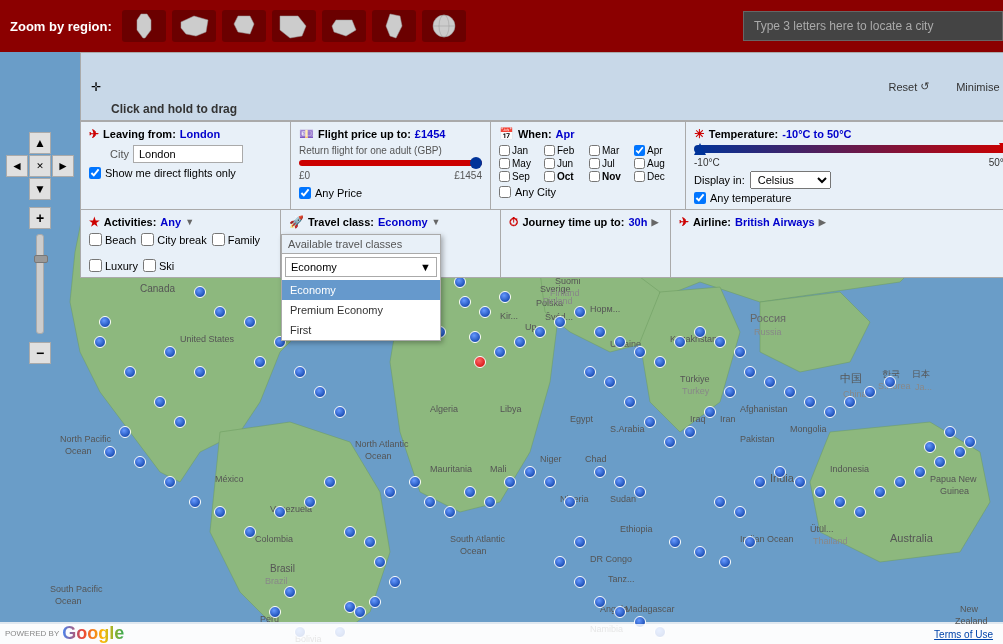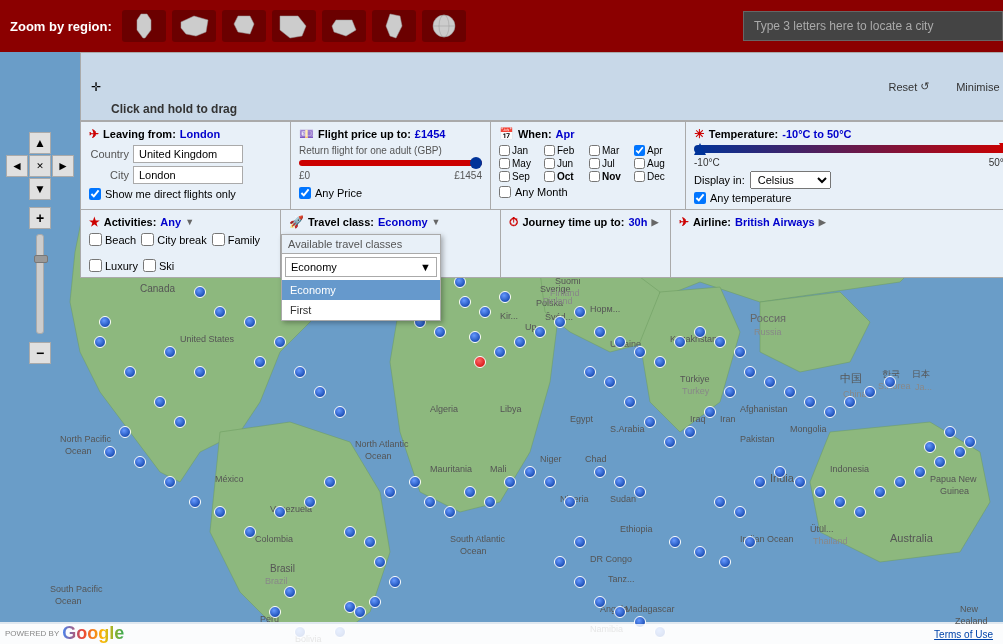--- a/index.html
+++ b/index.html
@@ -660,24 +660,20 @@
 
     <div class="panel-row">
 
       <div class="panel-section leaving-section">
         <div class="sh">
           <span class="sh-icon">✈</span>
           <span>Leaving from:</span>
           <span class="sh-val">London</span>
         </div>
         <div class="form-row">
-          <span class="form-label">Country</span>
-          <input class="form-input" type="text" value="United Kingdom" style="">
-        </div>
-        <div class="form-row">
           <span class="form-label">City</span>
           <input class="form-input" type="text" value="London" style="">
         </div>
         <div class="check-row" style="margin-top:4px;">
           <input type="checkbox" id="direct" checked="" style="">
           <label for="direct">Show me direct flights only</label>
         </div>
       </div>
 
       <div class="panel-section price-section">
@@ -753,21 +749,21 @@
               <input type="checkbox" style="">
               <label style="font-weight: bold;">Nov</label>
             </div>
             <div class="month-item">
               <input type="checkbox" style="">
               <label>Dec</label>
             </div>
           </div>
         <div class="check-row" style="margin-top:4px;">
           <input type="checkbox" id="anym" style="">
-          <label for="anym">Any Month</label>
+          <label for="anym">Any City</label>
         </div>
       </div>
 
       <div class="panel-section temp-section">
         <div class="sh">
           <span class="sh-icon">☀</span>
           <span>Temperature:</span>
           <span class="sh-val">-10°C to 50°C</span>
         </div>
         <div class="temp-slider">
@@ -839,20 +835,21 @@
         </div>
 
         <div class="dropdown-container">
           <div class="dropdown-header">Available travel classes</div>
           <div class="dropdown-select">
             <span>Economy</span>
             <span>▼</span>
           </div>
           <div class="dropdown-options" id="travel-options">
               <div class="dropdown-option selected">Economy</div>
+              <div class="dropdown-option">Premium Economy</div>
               <div class="dropdown-option">First</div>
             </div>
         </div>
       </div>
 
       <div class="panel-section journey-section">
         <div class="sh">
           <span class="sh-icon">⏱</span>
           <span>Journey time up to:</span>
           <span class="sh-val">30h</span>

